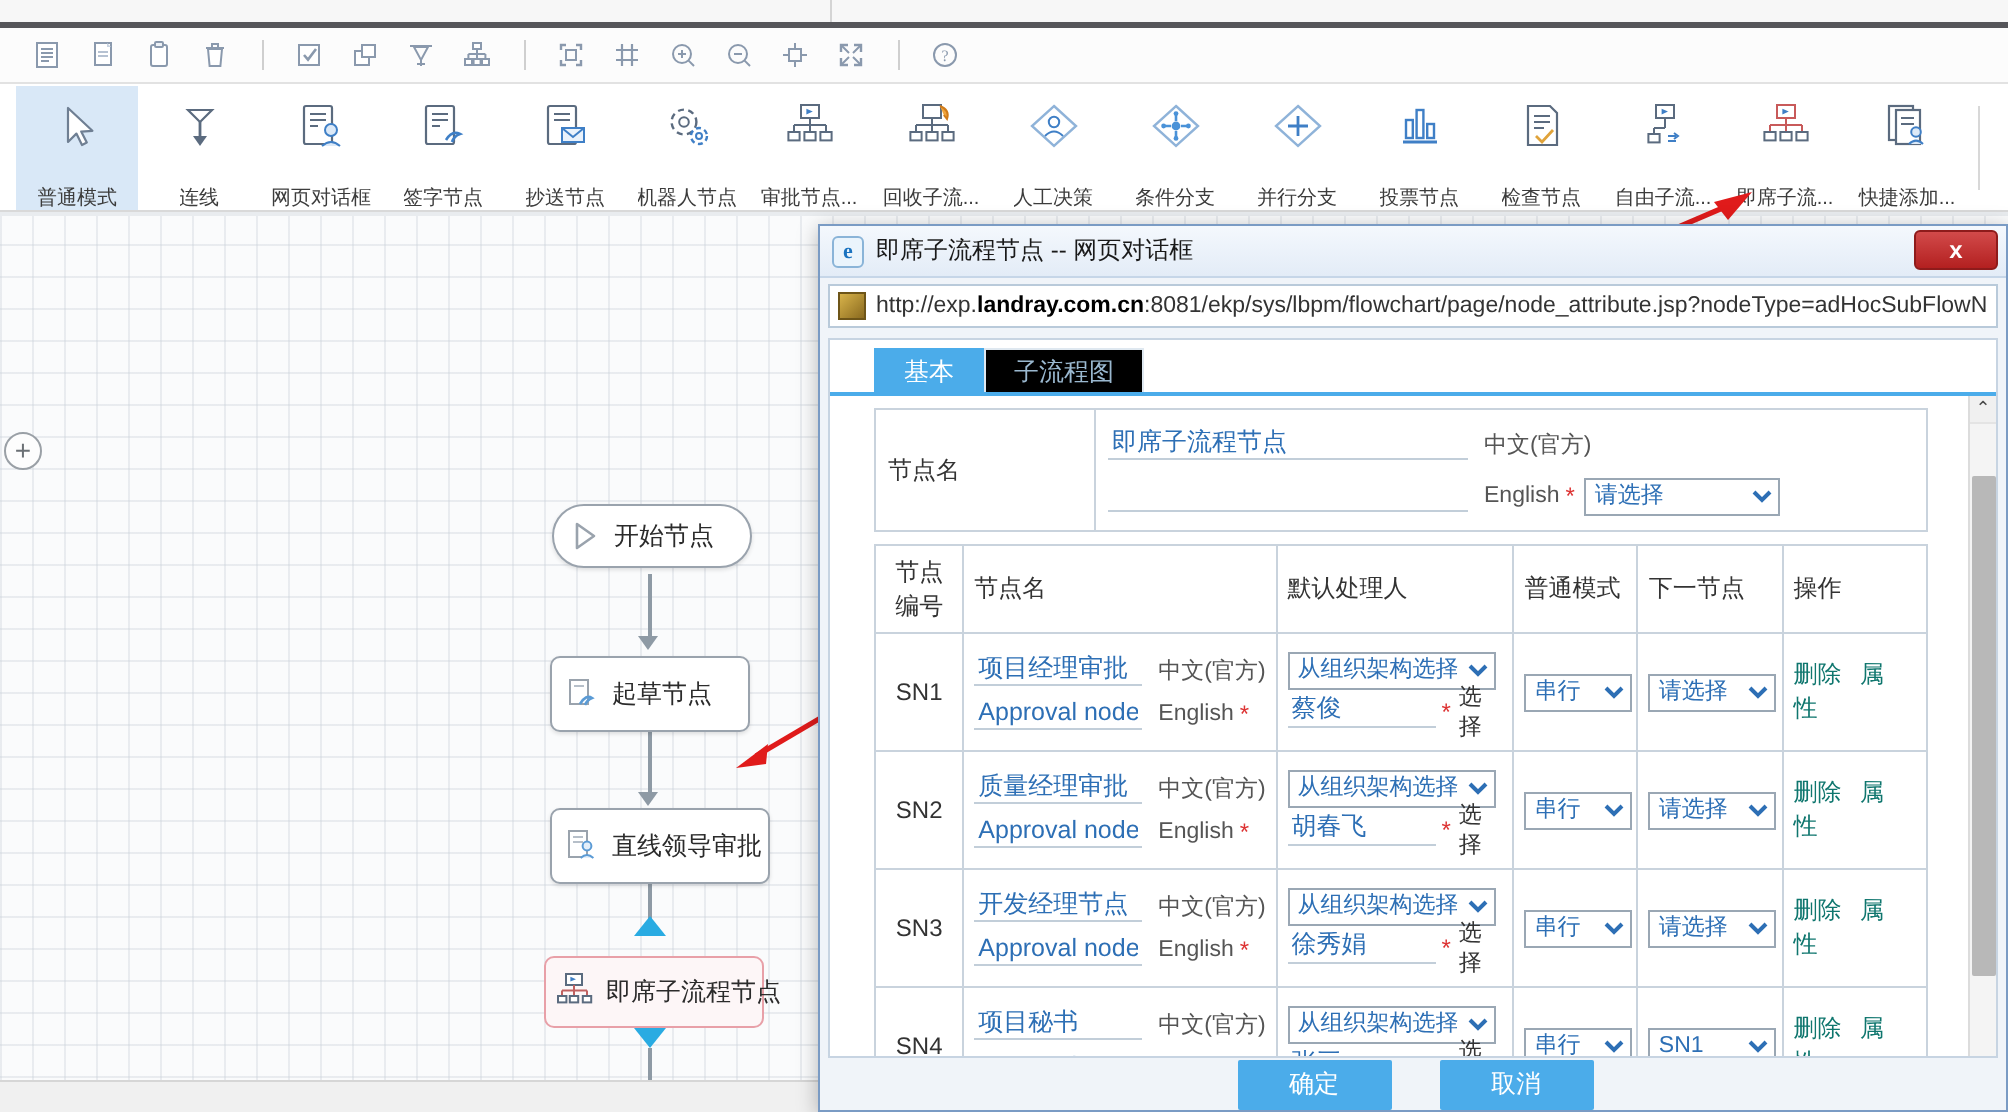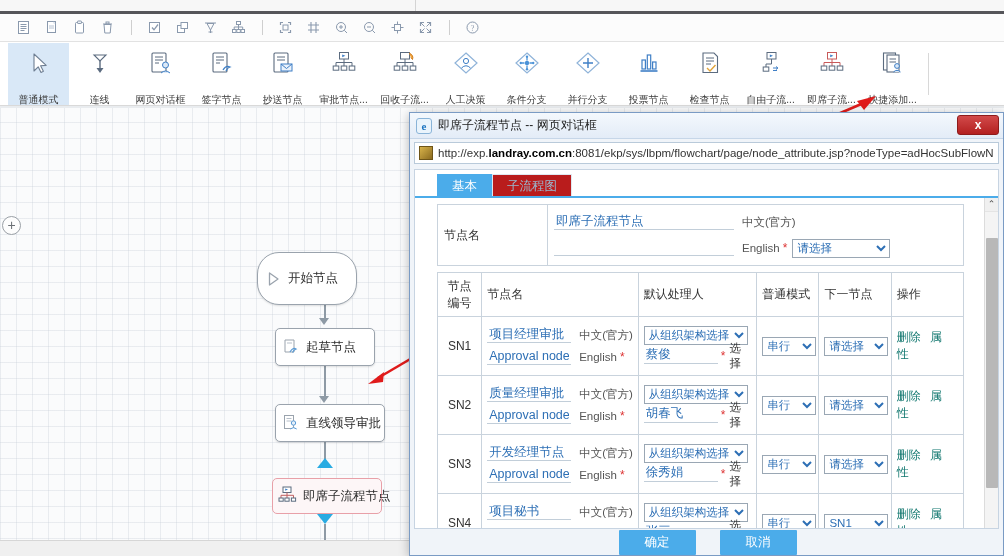--- a/index.html
+++ b/index.html
@@ -156,21 +156,21 @@
   .dlg-body {
     position: absolute; left: 4px; top: 56px; right: 4px; bottom: 26px;
     background: #ffffff; border: 1px solid #c7d4e2;
     overflow: hidden;
   }
   .tabs { height: 26px; display: flex; align-items: flex-end; padding-left: 22px; background:#fff; }
   .tab {
     height: 22px; padding: 0 14px; font-size: 12.5px; line-height: 22px;
     color: #ffffff; background: #4bacea; border: 1px solid #4bacea; border-bottom: none;
   }
-  .tab.inactive { background: #b91c1c; color: #9ab8cf; border-color: #dfe8f0; }
+  .tab.inactive { background: #000000; color: #9ab8cf; border-color: #dfe8f0; }
   .tab-rule { height: 2px; background: #4bacea; margin: 0; }
 
   .dlg-scroll-area { position: absolute; left: 0; top: 28px; right: 14px; bottom: 0; overflow: hidden; }
   .form-wrap { padding: 6px 14px 0 22px; }
 
   table.ftbl { border-collapse: collapse; width: 527px; table-layout: fixed; }
   table.ftbl td { border: 1px solid #c9d3dd; vertical-align: middle; padding: 4px 6px; font-size: 12px; color:#333; }
   .lbl-cell { width: 110px; color: #333; font-size: 12.5px; padding-left: 14px; }
 
   .name-row { display: flex; align-items: center; height: 26px; }
@@ -401,20 +401,31 @@
             <rect x="5" y="3" width="14" height="19" rx="1" fill="#fff" stroke="#5b6b7f" stroke-width="1.1"></rect>
             <line x1="8" y1="7" x2="16" y2="7" stroke="#5b6b7f"></line>
             <line x1="8" y1="10" x2="16" y2="10" stroke="#5b6b7f"></line>
             <rect x="12" y="14" width="11" height="7" fill="#eaf2fb" stroke="#3f7fc6"></rect>
             <path d="M12 14 L17.5 18.5 L23 14" fill="none" stroke="#3f7fc6"></path>
           </svg>
       </div>
       <div class="rib-label">抄送节点</div>
     </div>
 
+    <div class="rib-item">
+      <div class="rib-icon">
+        <svg width="28" height="28" viewBox="0 0 28 28">
+            <circle cx="12" cy="11" r="6.2" fill="none" stroke="#5b6b7f" stroke-width="1.2" stroke-dasharray="3 2.2"></circle>
+            <circle cx="12" cy="11" r="2.4" fill="none" stroke="#5b6b7f"></circle>
+            <circle cx="19.5" cy="18" r="4" fill="none" stroke="#3f7fc6" stroke-width="1.2" stroke-dasharray="2.5 1.8"></circle>
+            <circle cx="19.5" cy="18" r="1.5" fill="none" stroke="#3f7fc6"></circle>
+          </svg>
+      </div>
+      <div class="rib-label">机器人节点</div>
+    </div>
 
     <div class="rib-item">
       <div class="rib-icon">
         <svg width="28" height="28" viewBox="0 0 28 28">
             <rect x="9.5" y="2.5" width="9" height="6.5" fill="#fff" stroke="#5b6b7f"></rect>
             <path d="M12.2 4.4 L15.4 5.8 L12.2 7.2 Z" fill="#3f7fc6"></path>
             <path d="M14 9 v3.5 M6 16 v-3.5 M14 16 v-3.5 M22 16 v-3.5 M6 12.5 h16" fill="none" stroke="#5b6b7f"></path>
             <rect x="3.2" y="16" width="5.6" height="4.2" fill="#fff" stroke="#5b6b7f"></rect>
             <rect x="11.2" y="16" width="5.6" height="4.2" fill="#fff" stroke="#5b6b7f"></rect>
             <rect x="19.2" y="16" width="5.6" height="4.2" fill="#fff" stroke="#5b6b7f"></rect>
@@ -558,21 +569,21 @@
 
     <div class="vline" style="left:324px; top:259px; height:34px;"></div>
     <div class="varrow" style="left:319px; top:290px;"></div>
 
     <div class="vline" style="left:324px; top:335px; height:20px;"></div>
     <div class="blue-up" style="left:317px; top:352px;"></div>
 
     <div class="blue-down" style="left:317px; top:408px;"></div>
     <div class="vline" style="left:324px; top:418px; height:30px;"></div>
 
-    <div class="node round" style="left:257px; top:146px; width:100px; height:53px;">
+    <div class="node round" style="left:276px; top:146px; width:100px; height:32px;">
       <div class="node-ico">
         <svg width="20" height="20" viewBox="0 0 20 20">
             <path d="M6.5 4 L15 10 L6.5 16 Z" fill="none" stroke="#9aa3ad" stroke-width="1.3" stroke-linejoin="round"></path>
           </svg>
       </div>
       <div class="node-txt">开始节点</div>
     </div>
 
     <div class="node rect" style="left:275px; top:298px; width:110px; height:38px;">
       <div class="node-ico">

